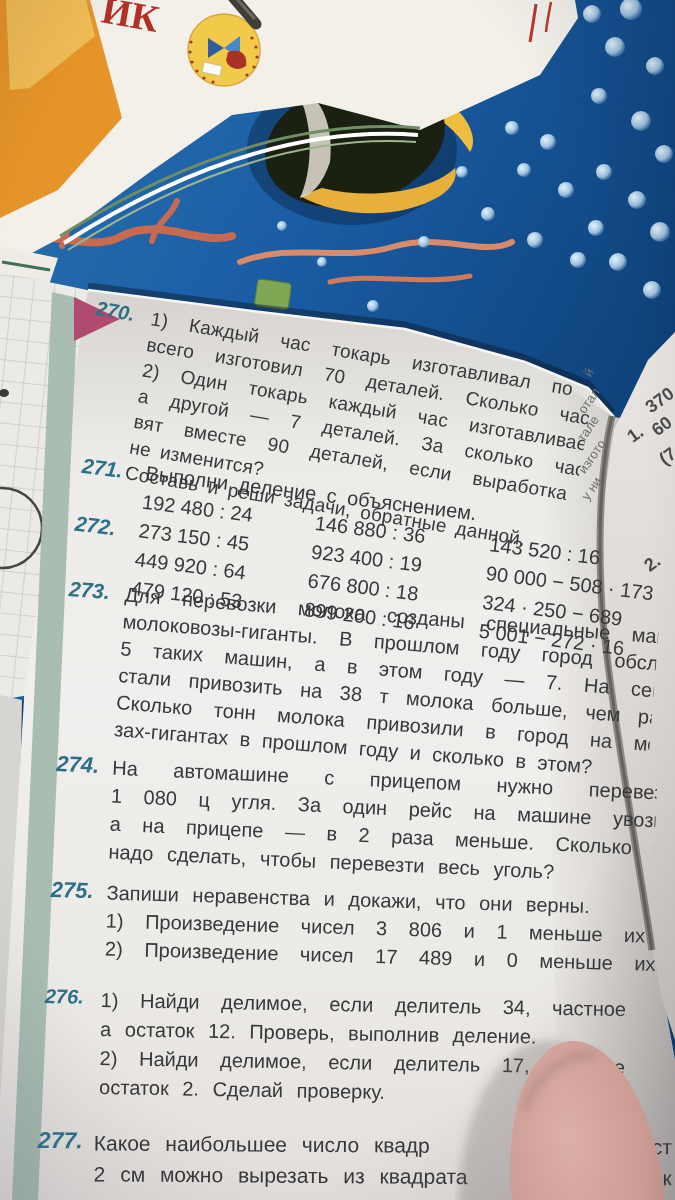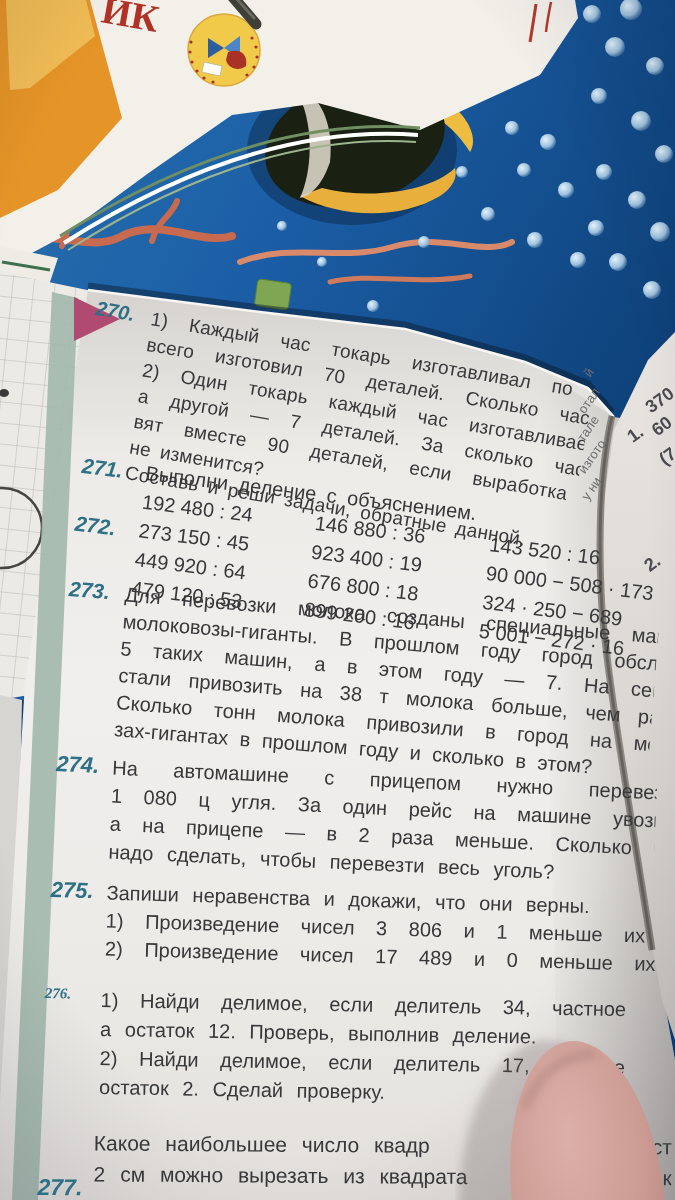--- a/index.html
+++ b/index.html
@@ -25,24 +25,24 @@
   .b273{left:70px;top:577px;transform:rotate(4.5deg);font-size:20px;}
   .b273 .num{font-size:21px;}
   .b273 .lines{width:535px;line-height:27px;word-spacing:6px;}
   .b274{left:57px;top:751px;transform:rotate(2.6deg);font-size:20px;}
   .b274 .num{font-size:22px;}
   .b274 .lines{width:545px;line-height:28px;word-spacing:8px;}
   .b275{left:51px;top:877px;transform:rotate(1.6deg);font-size:20px;}
   .b275 .num{font-size:22px;}
   .b275 .lines{width:555px;line-height:28px;word-spacing:8px;}
   .b276{left:45px;top:985px;transform:rotate(1deg);font-size:20px;}
-  .b276 .num{font-size:15px;font-family:Liberation Serif, serif;}
+  .b276 .num{font-size:20px;}
   .b276 .lines{width:565px;line-height:29px;word-spacing:8px;}
   .b277{left:38px;top:1127px;transform:rotate(.4deg);font-size:21px;}
-  .b277 .num{font-size:23px;margin-top:47px;}
+  .b277 .num{font-size:23px;}
   .b277 .lines{width:578px;line-height:31px;word-spacing:9px;}
   .frag-row{display:flex;justify-content:space-between;white-space:nowrap;}
   
   .fold-frags span{position:absolute;font-size:13px;color:#6d6d6f;transform:rotate(-55deg);white-space:nowrap;}
   
   .rp-frags span{position:absolute;font-size:18px;color:#4a4a4e;transform:rotate(-36deg);font-weight:bold;white-space:nowrap;}
   .finger-svg{position:absolute;left:455px;top:1015px;}
 </style>
 </head>
 <body>

